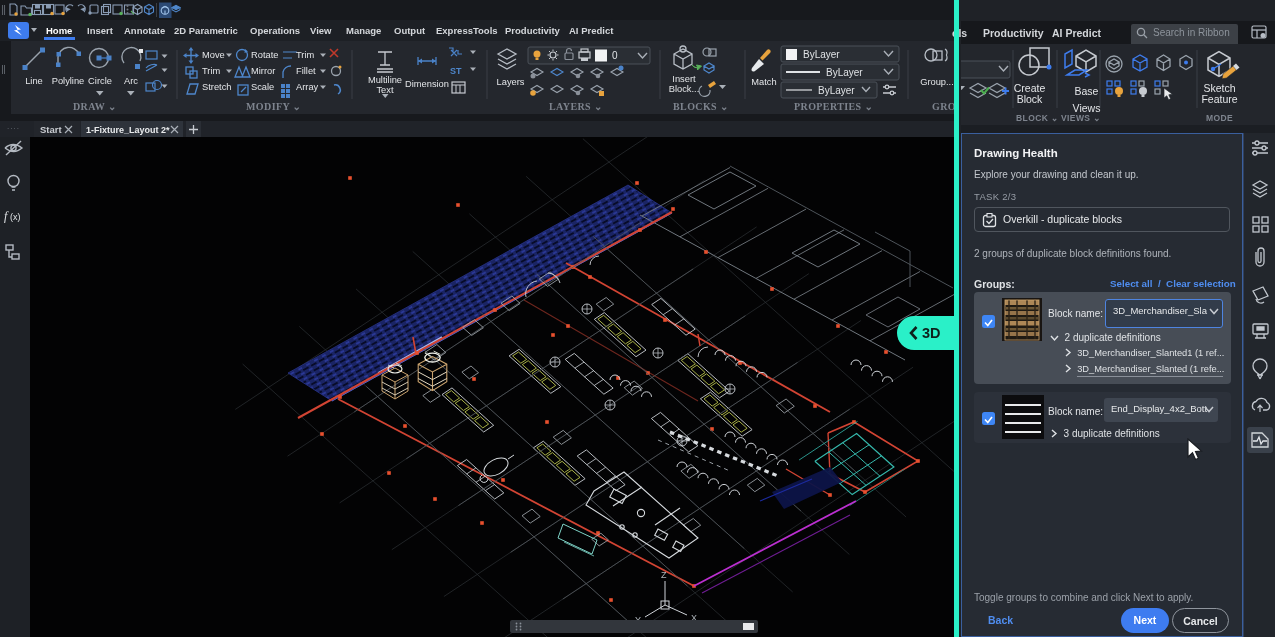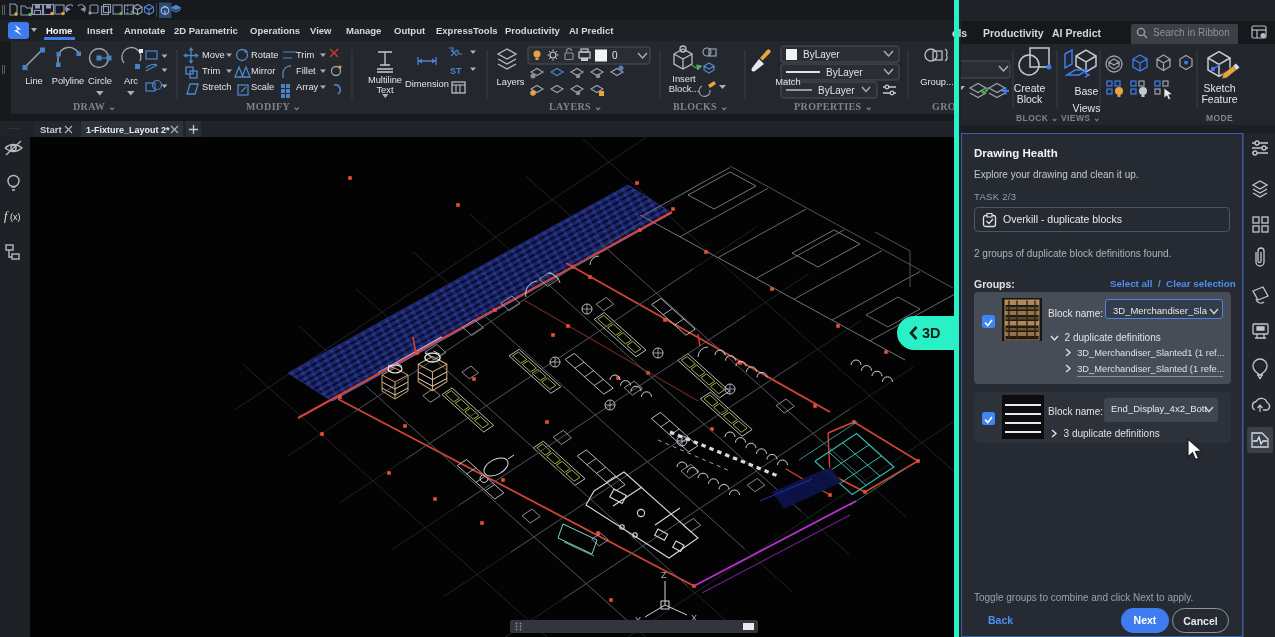--- a/index.html
+++ b/index.html
@@ -331,21 +331,21 @@
 <div class="ribtxt" style="left:251px;top:41px;">Scale</div>
 <div class="ribtxt" style="left:296px;top:41px;">Array</div>
 <div class="seclabel" style="left:246px;">MODIFY ⌄</div>
 <div class="ribtxtc" style="left:363px;top:34px;width:44px;line-height:10px;">Multiline<br>Text</div>
 <div class="ribtxtc" style="left:400px;top:38px;width:54px;">Dimension</div>
 <div class="seclabel" style="left:389px;margin-top:32px;">ANNOTATIONS ⌄</div>
 <div class="ribtxtc" style="left:494px;top:36px;width:33px;">Layers</div>
 <div class="seclabel" style="left:549px;">LAYERS ⌄</div>
 <div class="ribtxtc" style="left:663px;top:33px;width:42px;line-height:10px;">Insert<br>Block...</div>
 <div class="seclabel" style="left:673px;">BLOCKS ⌄</div>
-<div class="ribtxtc" style="left:748px;top:36px;width:32px;margin-left:24px;">Match</div>
+<div class="ribtxtc" style="left:748px;top:36px;width:32px;">Match</div>
 <div class="seclabel" style="left:794px;">PROPERTIES ⌄</div>
 <div class="ribtxtc" style="left:917px;top:36px;width:40px;">Group...</div>
 <div class="seclabel" style="left:932px;">GROUP</div>
 </div>
 <div class="abs" id="gapA"></div>
 <div class="abs" id="tabbar">
   <div class="abs" style="left:7px;top:1px;color:#6f757e;font-size:8px;letter-spacing:1px;">....</div>
   <div class="abs" style="left:34px;top:0;width:46px;height:16px;background:#23262c;color:#c9ccd1;font-size:9.5px;font-weight:bold;">
     <span style="position:absolute;left:6px;top:3px;">Start</span>
     <svg style="position:absolute;left:30px;top:3.5px;" width="9" height="9">
@@ -793,21 +793,21 @@
         <rect x="4" y="30" width="32" height="2.5" fill="#6e5836"></rect>
         <rect x="3" y="34" width="34" height="4" fill="#96744a"></rect>
         <line x1="7" y1="1" x2="7" y2="42" stroke="#2e2417" stroke-width="1.4"></line>
         <line x1="15" y1="1" x2="15" y2="42" stroke="#2e2417" stroke-width="1.4"></line>
         <line x1="25" y1="1" x2="25" y2="42" stroke="#2e2417" stroke-width="1.4"></line>
         <line x1="33" y1="1" x2="33" y2="42" stroke="#2e2417" stroke-width="1.4"></line>
         <rect x="3" y="2" width="34" height="40" fill="none" stroke="#caa36e" stroke-width="0.8"></rect>
       </svg>
     </div>
     <div class="abs" style="left:74px;top:16px;font-size:10px;color:#e2e4e7;">Block name:</div>
-    <div class="abs" style="left:131px;top:7px;width:118px;height:20px;background:#323c4a;border:1.5px solid #4e84e0;border-radius:3px;">
+    <div class="abs" style="left:131px;top:7px;width:118px;height:29px;background:#323c4a;border:1.5px solid #4e84e0;border-radius:3px;">
       <span style="position:absolute;left:7px;top:5px;font-size:9.5px;color:#e6e8ea;">3D_Merchandiser_Sla</span>
       <svg style="position:absolute;left:103px;top:8px;" width="10" height="8">
           <path d="M1 1 l4 4.5 4 -4.5" stroke="#c6cad0" stroke-width="1.5" fill="none"></path>
         </svg>
     </div>
     <div class="abs" style="left:76px;top:40px;font-size:10px;color:#dee1e4;white-space:nowrap;">
       <svg style="display:inline-block;vertical-align:-1px;" width="9" height="8">
           <path d="M1 2 l3.5 4 3.5 -4" stroke="#dee1e4" stroke-width="1.4" fill="none"></path>
         </svg>
       &nbsp;2 duplicate definitions</div>

